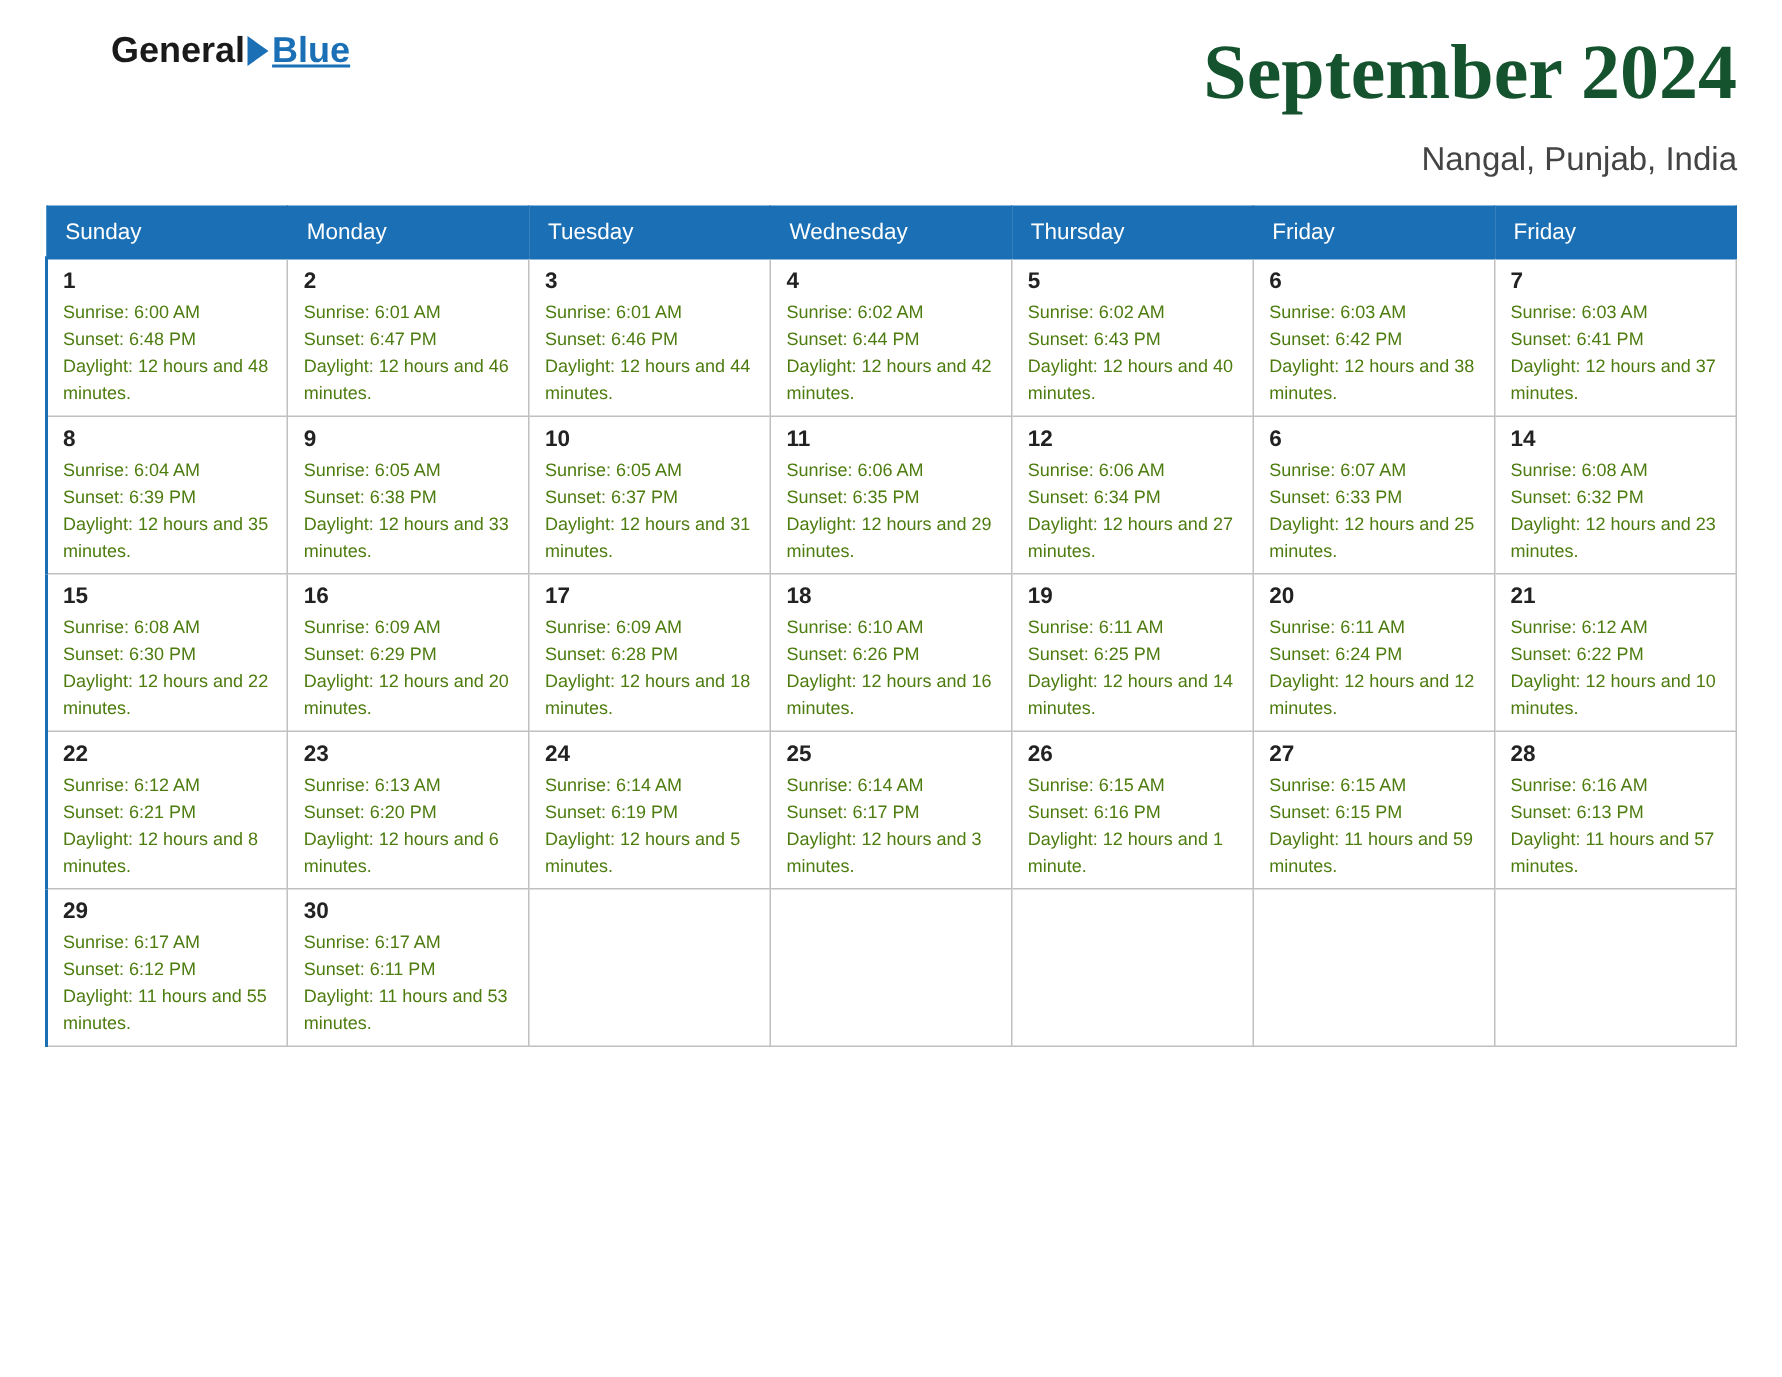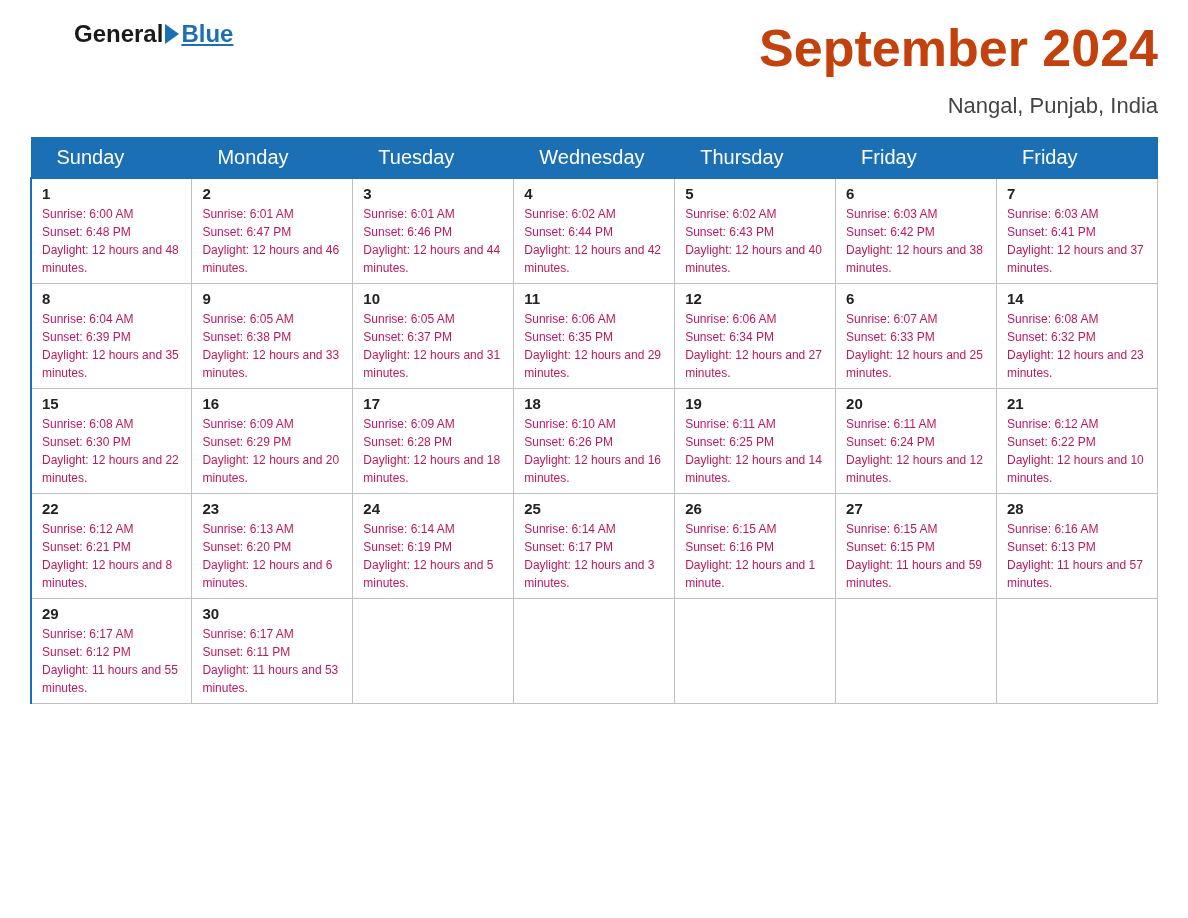--- a/index.html
+++ b/index.html
@@ -48,39 +48,40 @@
       font-size: 24px;
       font-weight: bold;
       text-decoration: underline;
     }
     .title-section {
       text-align: right;
     }
     .calendar-title {
       font-size: 52px;
       font-weight: bold;
-      color: #c2410c;
+      color: #14532d;
       line-height: 1.1;
+      font-family: Liberation Serif, serif;
     }
     .subtitle {
       font-size: 22px;
       color: #444;
       margin-top: 16px;
     }
     table {
       width: 100%;
       border-collapse: collapse;
       table-layout: fixed;
     }
     thead th {
       background: #1a6fb5;
       color: #fff;
-      font-size: 20px;
+      font-size: 15px;
       font-weight: normal;
-      padding: 8px 25px;
+      padding: 8px 12px;
       text-align: left;
       border: 1px solid #1a6fb5;
     }
     tbody td {
       border: 1px solid #c0c0c0;
       vertical-align: top;
       padding: 6px 10px;
       font-size: 12.5px;
       color: #222;
       min-height: 90px;
@@ -88,21 +89,21 @@
     }
     .day-num {
       font-size: 15px;
       font-weight: bold;
       display: block;
       margin-bottom: 3px;
     }
     .day-info {
       font-size: 12px;
       line-height: 1.5;
-      color: #be185d;
+      color: #4d7c0f;
     }
     tbody tr td:first-child {
       border-left: 2px solid #1a6fb5;
     }
     tbody tr:first-child td {
       border-top: 2px solid #1a6fb5;
     }
     tbody tr td {
       border-top: 1.5px solid #1a6fb5;
     }

